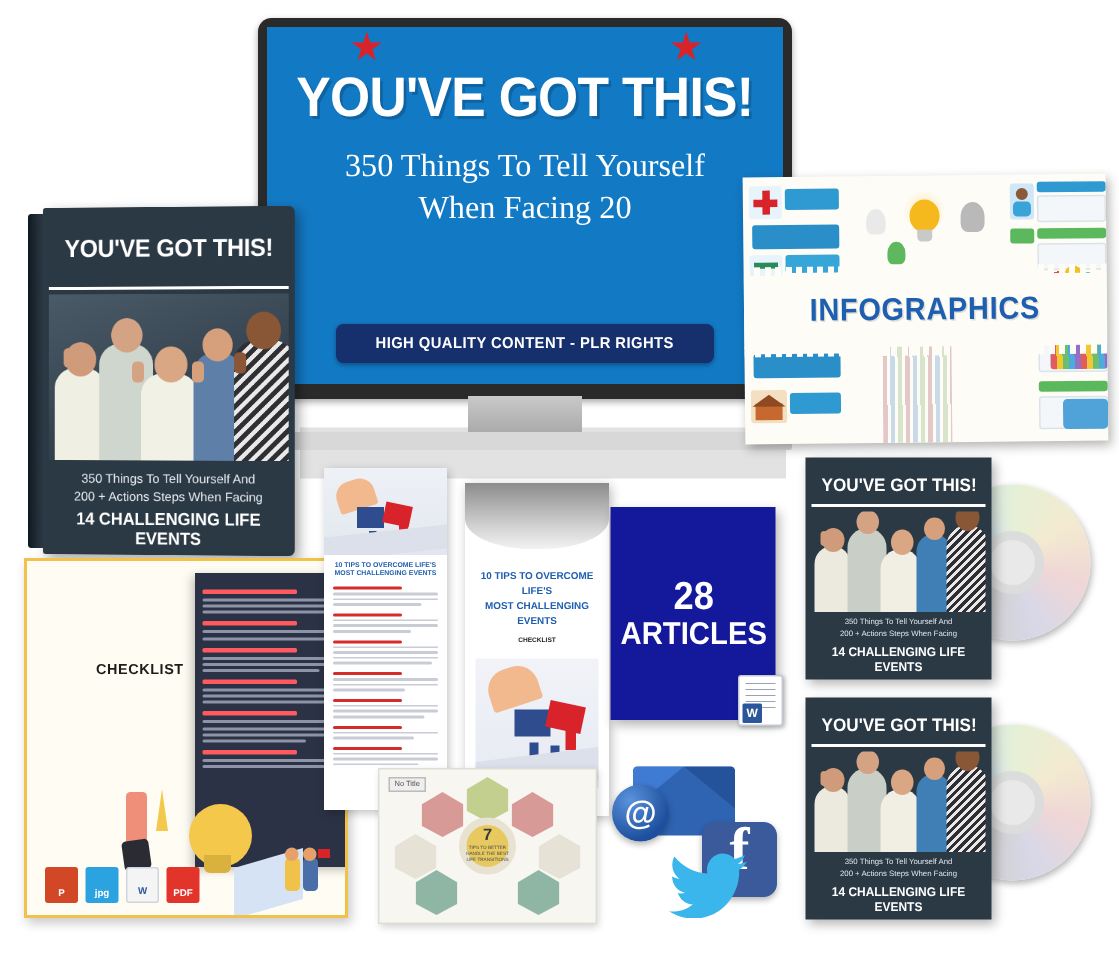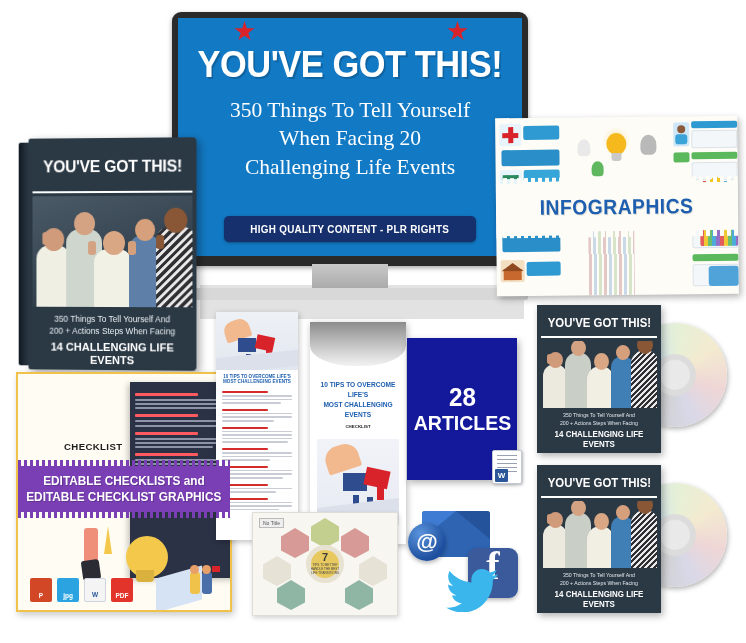--- a/index.html
+++ b/index.html
@@ -315,21 +315,20 @@
 
   <div class="desk"></div>
 
   <div class="monitor">
     <div class="monitor-bezel">
       <div class="screen">
         <div class="screen-h1">YOU'VE GOT THIS!</div>
         <div class="screen-sub">
           <div>350 Things To Tell Yourself</div>
           <div>When Facing 20</div>
-          <div>Challenging Life Events</div>
         </div>
         <div class="plr-ribbon">
           <span class="txt">HIGH QUALITY CONTENT - PLR RIGHTS</span>
         </div>
         <div class="star left"></div>
         <div class="star right"></div>
       </div>
     </div>
     <div class="monitor-neck"></div>
     <div class="monitor-base"></div>
@@ -454,24 +453,20 @@
       <div class="h"></div>
         <div class="t"></div>
         <div class="t"></div>
         <div class="t"></div>
         <div class="t" style="width:64%"></div>
       <div class="h"></div>
         <div class="t"></div>
         <div class="t" style="width:90%"></div>
     </div>
 
-    <div class="purple-banner">
-      <span class="pl">EDITABLE CHECKLISTS and</span>
-      <span class="pl">EDITABLE CHECKLIST GRAPHICS</span>
-    </div>
 
     <div class="doodle">
       <div style="position:absolute;left:60px;top:12px;width:42px;height:42px;border-radius:50%;background:#f3c84b;"></div>
       <div style="position:absolute;left:70px;top:46px;width:18px;height:12px;background:#d9b13c;border-radius:0 0 4px 4px;"></div>
       <div style="position:absolute;left:18px;top:4px;width:14px;height:34px;background:#ef8f7a;border-radius:3px 3px 0 0;"></div>
       <div style="position:absolute;left:16px;top:36px;width:18px;height:20px;background:#2b2b33;border-radius:3px;transform:rotate(-8deg);"></div>
       <div style="position:absolute;left:38px;top:2px;width:8px;height:28px;background:#f3c84b;clip-path:polygon(50% 0,100% 100%,0 100%);"></div>
     </div>
 
     <div style="position:absolute;right:4px;bottom:4px;width:70px;height:58px;">

